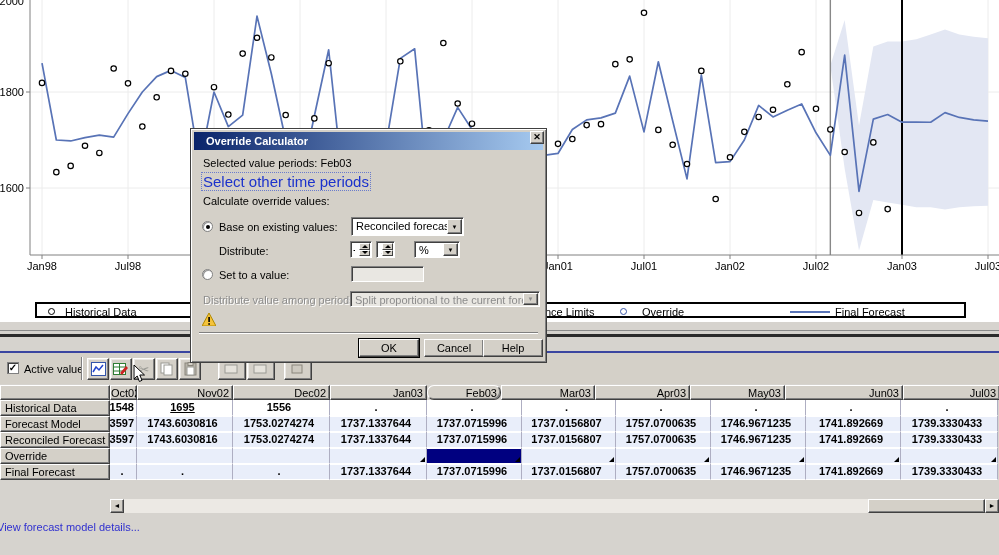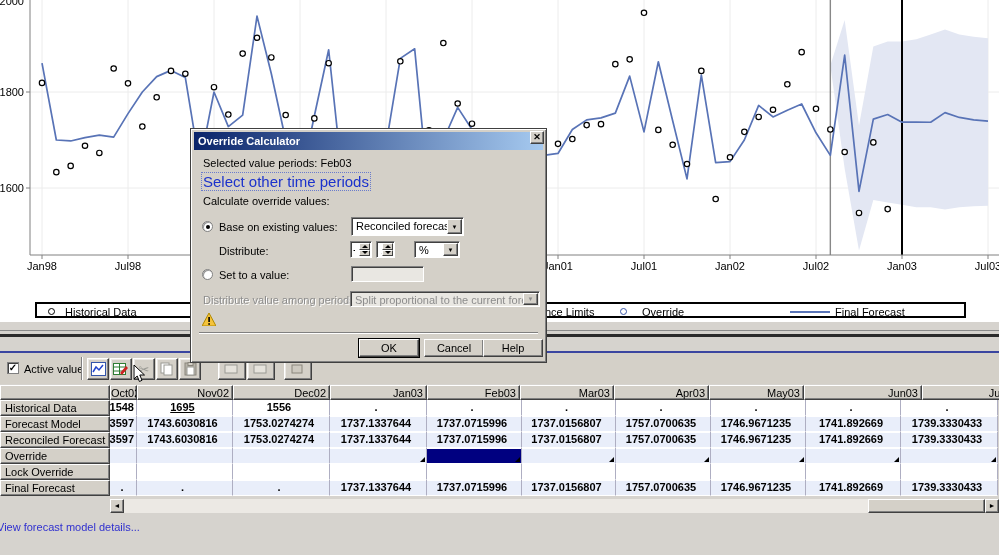--- a/index.html
+++ b/index.html
@@ -66,21 +66,21 @@
   .sb-thumb { position:absolute; top:0; height:14px; background:#d4d0c8;
             border:1px solid; border-color:#fff #404040 #404040 #fff; box-shadow:inset -1px -1px 0 #808080; }
 
   .footer-link { position:absolute; left:-3px; top:521px; color:#3030cf; font-size:11px; }
 
   
   .dialog { position:absolute; left:190px; top:128px; width:357px; height:235px; background:#d4d0c8;
             border:1px solid #404040; box-shadow:inset 1px 1px 0 #fff, inset -1px -1px 0 #808080; z-index:50; }
   .dlg-title { position:absolute; left:3px; top:3px; right:3px; height:18px;
             background:linear-gradient(to right,#0a246a,#a6caf0);
-            color:#fff; font-weight:bold; font-size:11px; line-height:18px; padding-left:4px; }
+            color:#fff; font-weight:bold; font-size:11px; line-height:18px; padding-left:12px; }
   .dlg-close { position:absolute; right:2px; top:2px; width:14px; height:13px; background:#d4d0c8;
             border:1px solid; border-color:#fff #404040 #404040 #fff; box-shadow:inset -1px -1px 0 #808080;
             font-size:9px; line-height:11px; text-align:center; font-weight:bold; color:#000; }
   .dlg-text { position:absolute; font-size:11px; white-space:nowrap; }
   .dlg-link { position:absolute; font-size:15px; color:#1b32cc; border:1px dotted #6a7ccc; padding:0 1px; }
   .radio { position:absolute; width:11px; height:11px; border-radius:50%; background:#fff;
            border:1px solid #808080; box-shadow:inset 1px 1px 0 #9b9b9b; }
   .radio.on::after { content:''; display:block; width:4px; height:4px; border-radius:50%; background:#000; margin:2.5px auto; }
   .field { position:absolute; background:#fff; border:1px solid; border-color:#808080 #fff #fff #808080;
            box-shadow:inset 1px 1px 0 #404040; font-size:11px; }
@@ -284,21 +284,21 @@
         </span></span>
   </div>
 
   <div class="grid" id="grid">
       <div class="trow head">
         <div class="hcell" style="width: 110px;"></div>
         <div class="hcell" style="width: 27px;">Oct02</div>
         <div class="hcell" style="width: 96px;">Nov02</div>
         <div class="hcell" style="width: 97px;">Dec02</div>
         <div class="hcell" style="width: 97px;">Jan03</div>
-        <div class="hcell" style="width: 93px;">Feb03</div>
+        <div class="hcell" style="width: 74px; border-radius: 7px;">Feb03</div>
         <div class="hcell" style="width: 94px;">Mar03</div>
         <div class="hcell" style="width: 95px;">Apr03</div>
         <div class="hcell" style="width: 95px;">May03</div>
         <div class="hcell" style="width: 118px;">Jun03</div>
         <div class="hcell" style="width: 97px;">Jul03</div>
       </div>
       <div class="trow">
         <div class="rhcell" style="width: 110px;">Historical Data</div>
         <div class="dcell white clip" style="width: 27px;">1548</div>
         <div class="dcell white" style="width: 96px; text-decoration: underline;">1695</div>
@@ -358,33 +358,20 @@
           <span class="tri"></span>
         </div>
         <div class="dcell blue" style="width: 95px;">
           <span class="tri"></span>
         </div>
         <div class="dcell blue" style="width: 97px;">
           <span class="tri"></span>
         </div>
       </div>
       <div class="trow">
-        <div class="rhcell" style="width: 110px;">Lock Override</div>
-        <div class="dcell white clip" style="width: 27px;"></div>
-        <div class="dcell white" style="width: 96px;"></div>
-        <div class="dcell white" style="width: 97px;"></div>
-        <div class="dcell white" style="width: 97px;"></div>
-        <div class="dcell white" style="width: 95px;"></div>
-        <div class="dcell white" style="width: 94px;"></div>
-        <div class="dcell white" style="width: 95px;"></div>
-        <div class="dcell white" style="width: 95px;"></div>
-        <div class="dcell white" style="width: 95px;"></div>
-        <div class="dcell white" style="width: 97px;"></div>
-      </div>
-      <div class="trow">
         <div class="rhcell" style="width: 110px;">Final Forecast</div>
         <div class="dcell blue clip" style="width: 27px;">.</div>
         <div class="dcell blue" style="width: 96px;">.</div>
         <div class="dcell blue" style="width: 97px;">.</div>
         <div class="dcell blue" style="width: 97px;">1737.1337644</div>
         <div class="dcell blue" style="width: 95px;">1737.0715996</div>
         <div class="dcell blue" style="width: 94px;">1737.0156807</div>
         <div class="dcell blue" style="width: 95px;">1757.0700635</div>
         <div class="dcell blue" style="width: 95px;">1746.9671235</div>
         <div class="dcell blue" style="width: 95px;">1741.892669</div>

